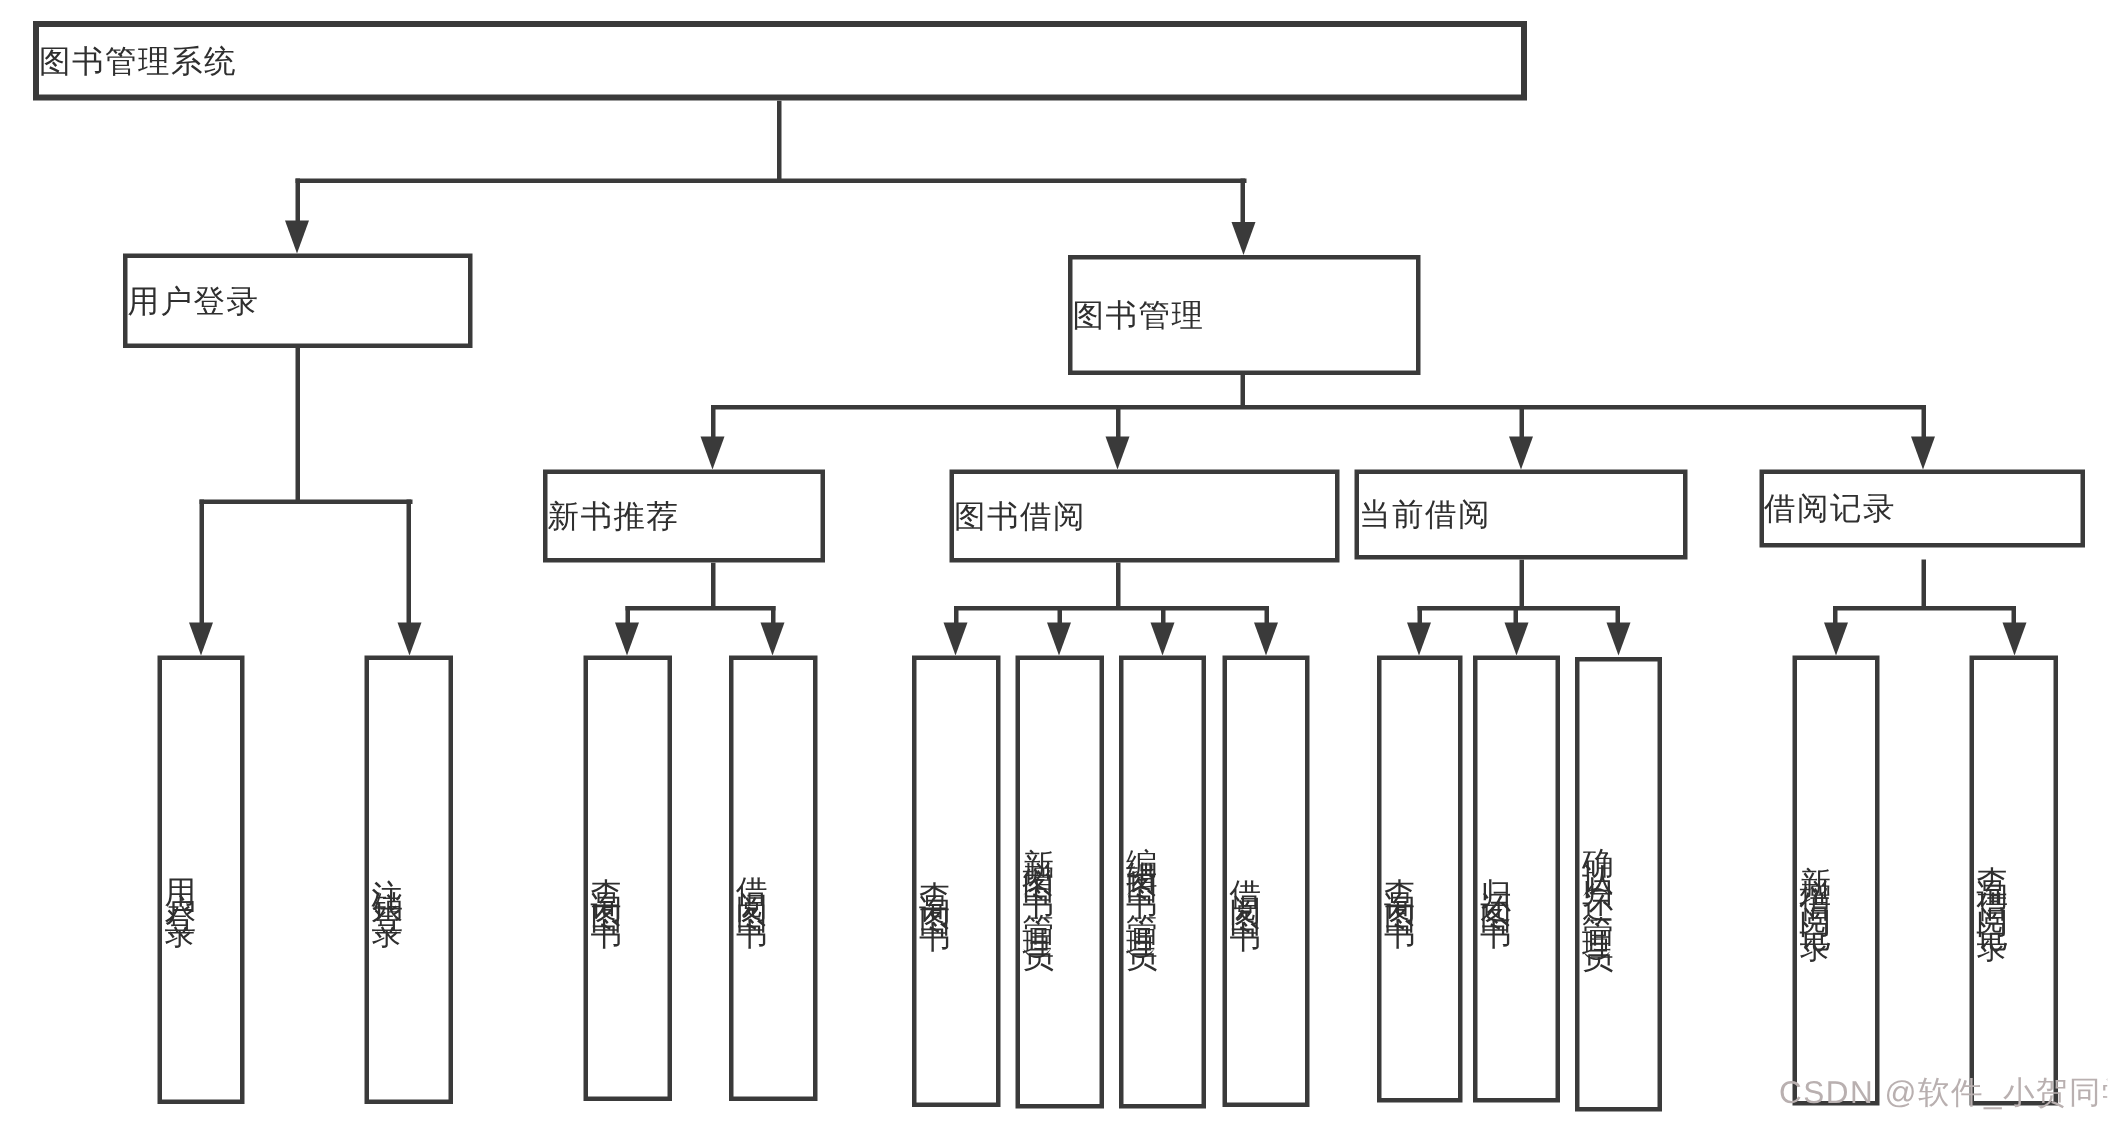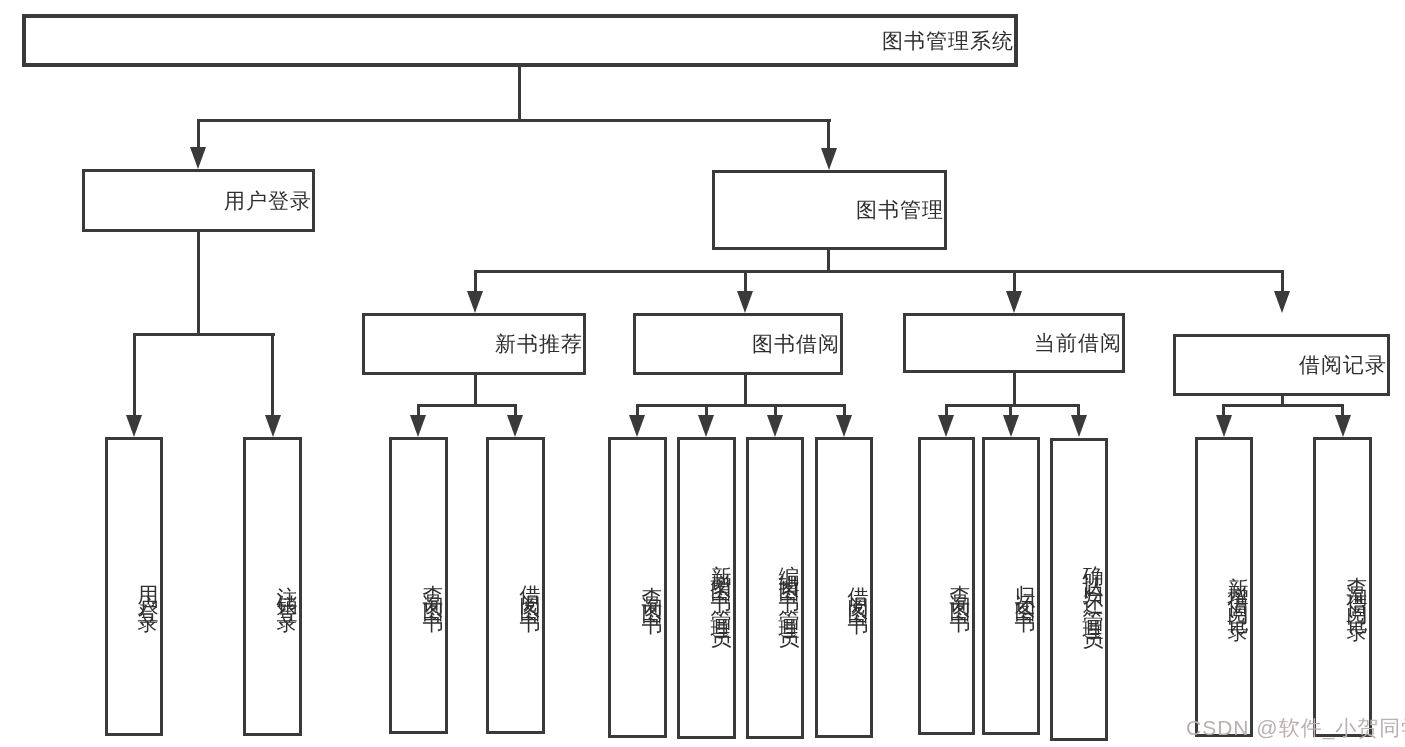--- a/index.html
+++ b/index.html
@@ -12,21 +12,21 @@
     color: #2f2f2f;
     overflow: hidden;
   }
   .box {
     position: absolute;
     box-sizing: border-box;
     border: 3px solid #3a3a3a;
     background: #ffffff;
     display: flex;
     align-items: center;
-    justify-content: flex-end;
+    justify-content: flex-start;
     font-size: 21px;
     letter-spacing: 1px;
     color: #2f2f2f;
   }
   .box.root { border-width: 4px; }
   .vbox .label {
     writing-mode: vertical-rl;
     letter-spacing: 9px;
     line-height: 1.1;
     font-size: 21px;
@@ -122,30 +122,30 @@
     <span class="label">图书管理系统</span>
   </div>
 
   <div class="box" style="left:82px; top:169px; width:233px; height:63px;">
     <span class="label">用户登录</span>
   </div>
   <div class="box" style="left:712px; top:170px; width:235px; height:80px;">
     <span class="label">图书管理</span>
   </div>
 
-  <div class="box" style="left:362px; top:313px; width:224px; height:62px;">
+  <div class="box" style="left:362px; top:313px; width:188px; height:62px;">
     <span class="label">新书推荐</span>
   </div>
-  <div class="box" style="left:633px; top:313px; width:210px; height:62px;">
+  <div class="box" style="left:633px; top:313px; width:260px; height:62px;">
     <span class="label">图书借阅</span>
   </div>
   <div class="box" style="left:903px; top:313px; width:222px; height:60px;">
     <span class="label">当前借阅</span>
   </div>
-  <div class="box" style="left:1173px; top:313px; width:217px; height:62px;margin-top:21px;">
+  <div class="box" style="left:1173px; top:313px; width:217px; height:52px;">
     <span class="label">借阅记录</span>
   </div>
 
   <div class="box vbox" style="left:105px; top:437px; width:58px; height:299px;">
     <span class="label">用户登录</span>
   </div>
   <div class="box vbox" style="left:243px; top:437px; width:59px; height:299px;">
     <span class="label">注销登录</span>
   </div>
 

